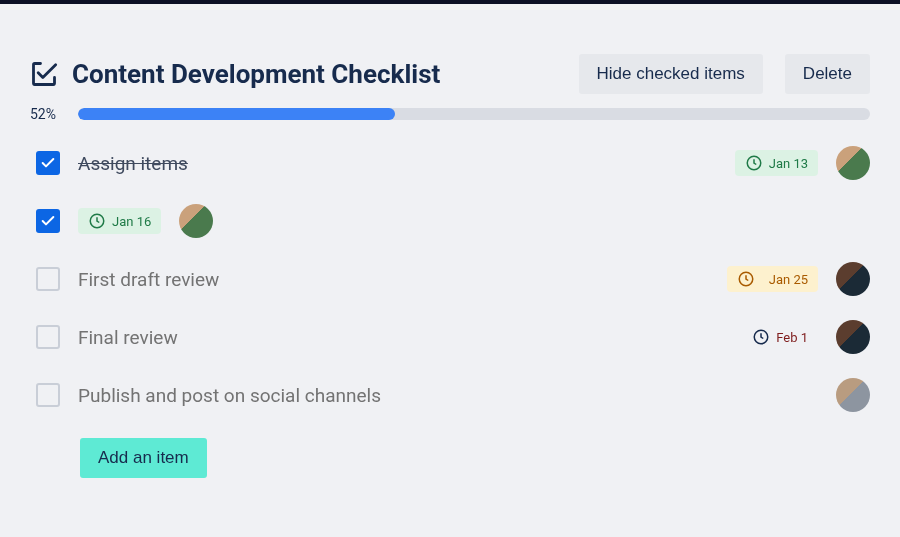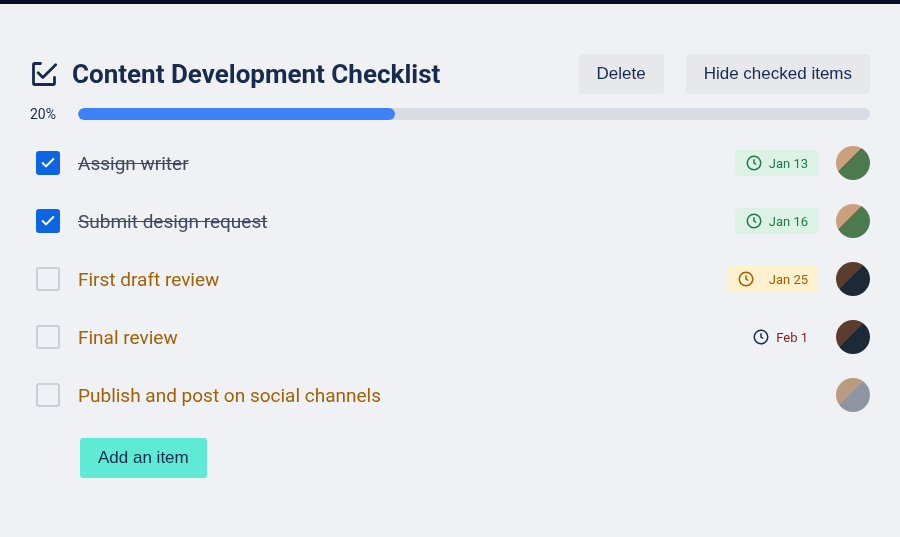--- a/index.html
+++ b/index.html
@@ -88,21 +88,21 @@
     background: #0c66e4;
   }
   .checkbox.unchecked {
     border: 2px solid #c9ced7;
     background: transparent;
   }
   .checkbox svg { display: block; }
   .item-label {
     flex: 1;
     font-size: 19px;
-    color: #a16207;
+    color: #737373;
   }
   .item-label.done {
     text-decoration: line-through;
     color: #3f4a5e;
   }
   .due-badge {
     display: inline-flex;
     align-items: center;
     gap: 6px;
     padding: 4px 10px;
@@ -145,57 +145,56 @@
 <div class="card">
 
   <div class="header-row">
     <span class="title-icon">
       <svg viewBox="0 0 24 24" width="28" height="28" fill="none" stroke="#172b4d" stroke-width="2.4" stroke-linecap="round" stroke-linejoin="round">
         <path d="M9 3H4a1 1 0 0 0-1 1v16a1 1 0 0 0 1 1h16a1 1 0 0 0 1-1v-5"></path>
         <path d="M7 11l4 4L22 4"></path>
       </svg>
     </span>
     <h2 class="title">Content Development Checklist</h2>
+    <button class="action-btn">Hide checked items</button>
     <button class="action-btn">Delete</button>
-    <button class="action-btn">Hide checked items</button>
   </div>
 
   <div class="progress-row">
-    <span class="progress-pct">20%</span>
+    <span class="progress-pct">52%</span>
     <div class="progress-track">
       <div class="progress-fill" style="width:40%"></div>
     </div>
   </div>
 
   <div class="items">
 
     <div class="item">
       <span class="checkbox checked">
         <svg viewBox="0 0 24 24" width="16" height="16" fill="none" stroke="#ffffff" stroke-width="3" stroke-linecap="round" stroke-linejoin="round">
             <polyline points="20 6 9 17 4 12"></polyline>
           </svg>
       </span>
-      <span class="item-label done">Assign writer</span>
+      <span class="item-label done">Assign items</span>
       <span class="due-badge success">
         <svg viewBox="0 0 24 24">
             <circle cx="12" cy="12" r="9"></circle>
             <polyline points="12 7 12 12 15 14"></polyline>
           </svg>
         <span>Jan 13</span>
       </span>
       <span class="avatar avA"></span>
     </div>
 
     <div class="item">
       <span class="checkbox checked">
         <svg viewBox="0 0 24 24" width="16" height="16" fill="none" stroke="#ffffff" stroke-width="3" stroke-linecap="round" stroke-linejoin="round">
             <polyline points="20 6 9 17 4 12"></polyline>
           </svg>
       </span>
-      <span class="item-label done">Submit design request</span>
       <span class="due-badge success">
         <svg viewBox="0 0 24 24">
             <circle cx="12" cy="12" r="9"></circle>
             <polyline points="12 7 12 12 15 14"></polyline>
           </svg>
         <span>Jan 16</span>
       </span>
       <span class="avatar avA"></span>
     </div>
 

